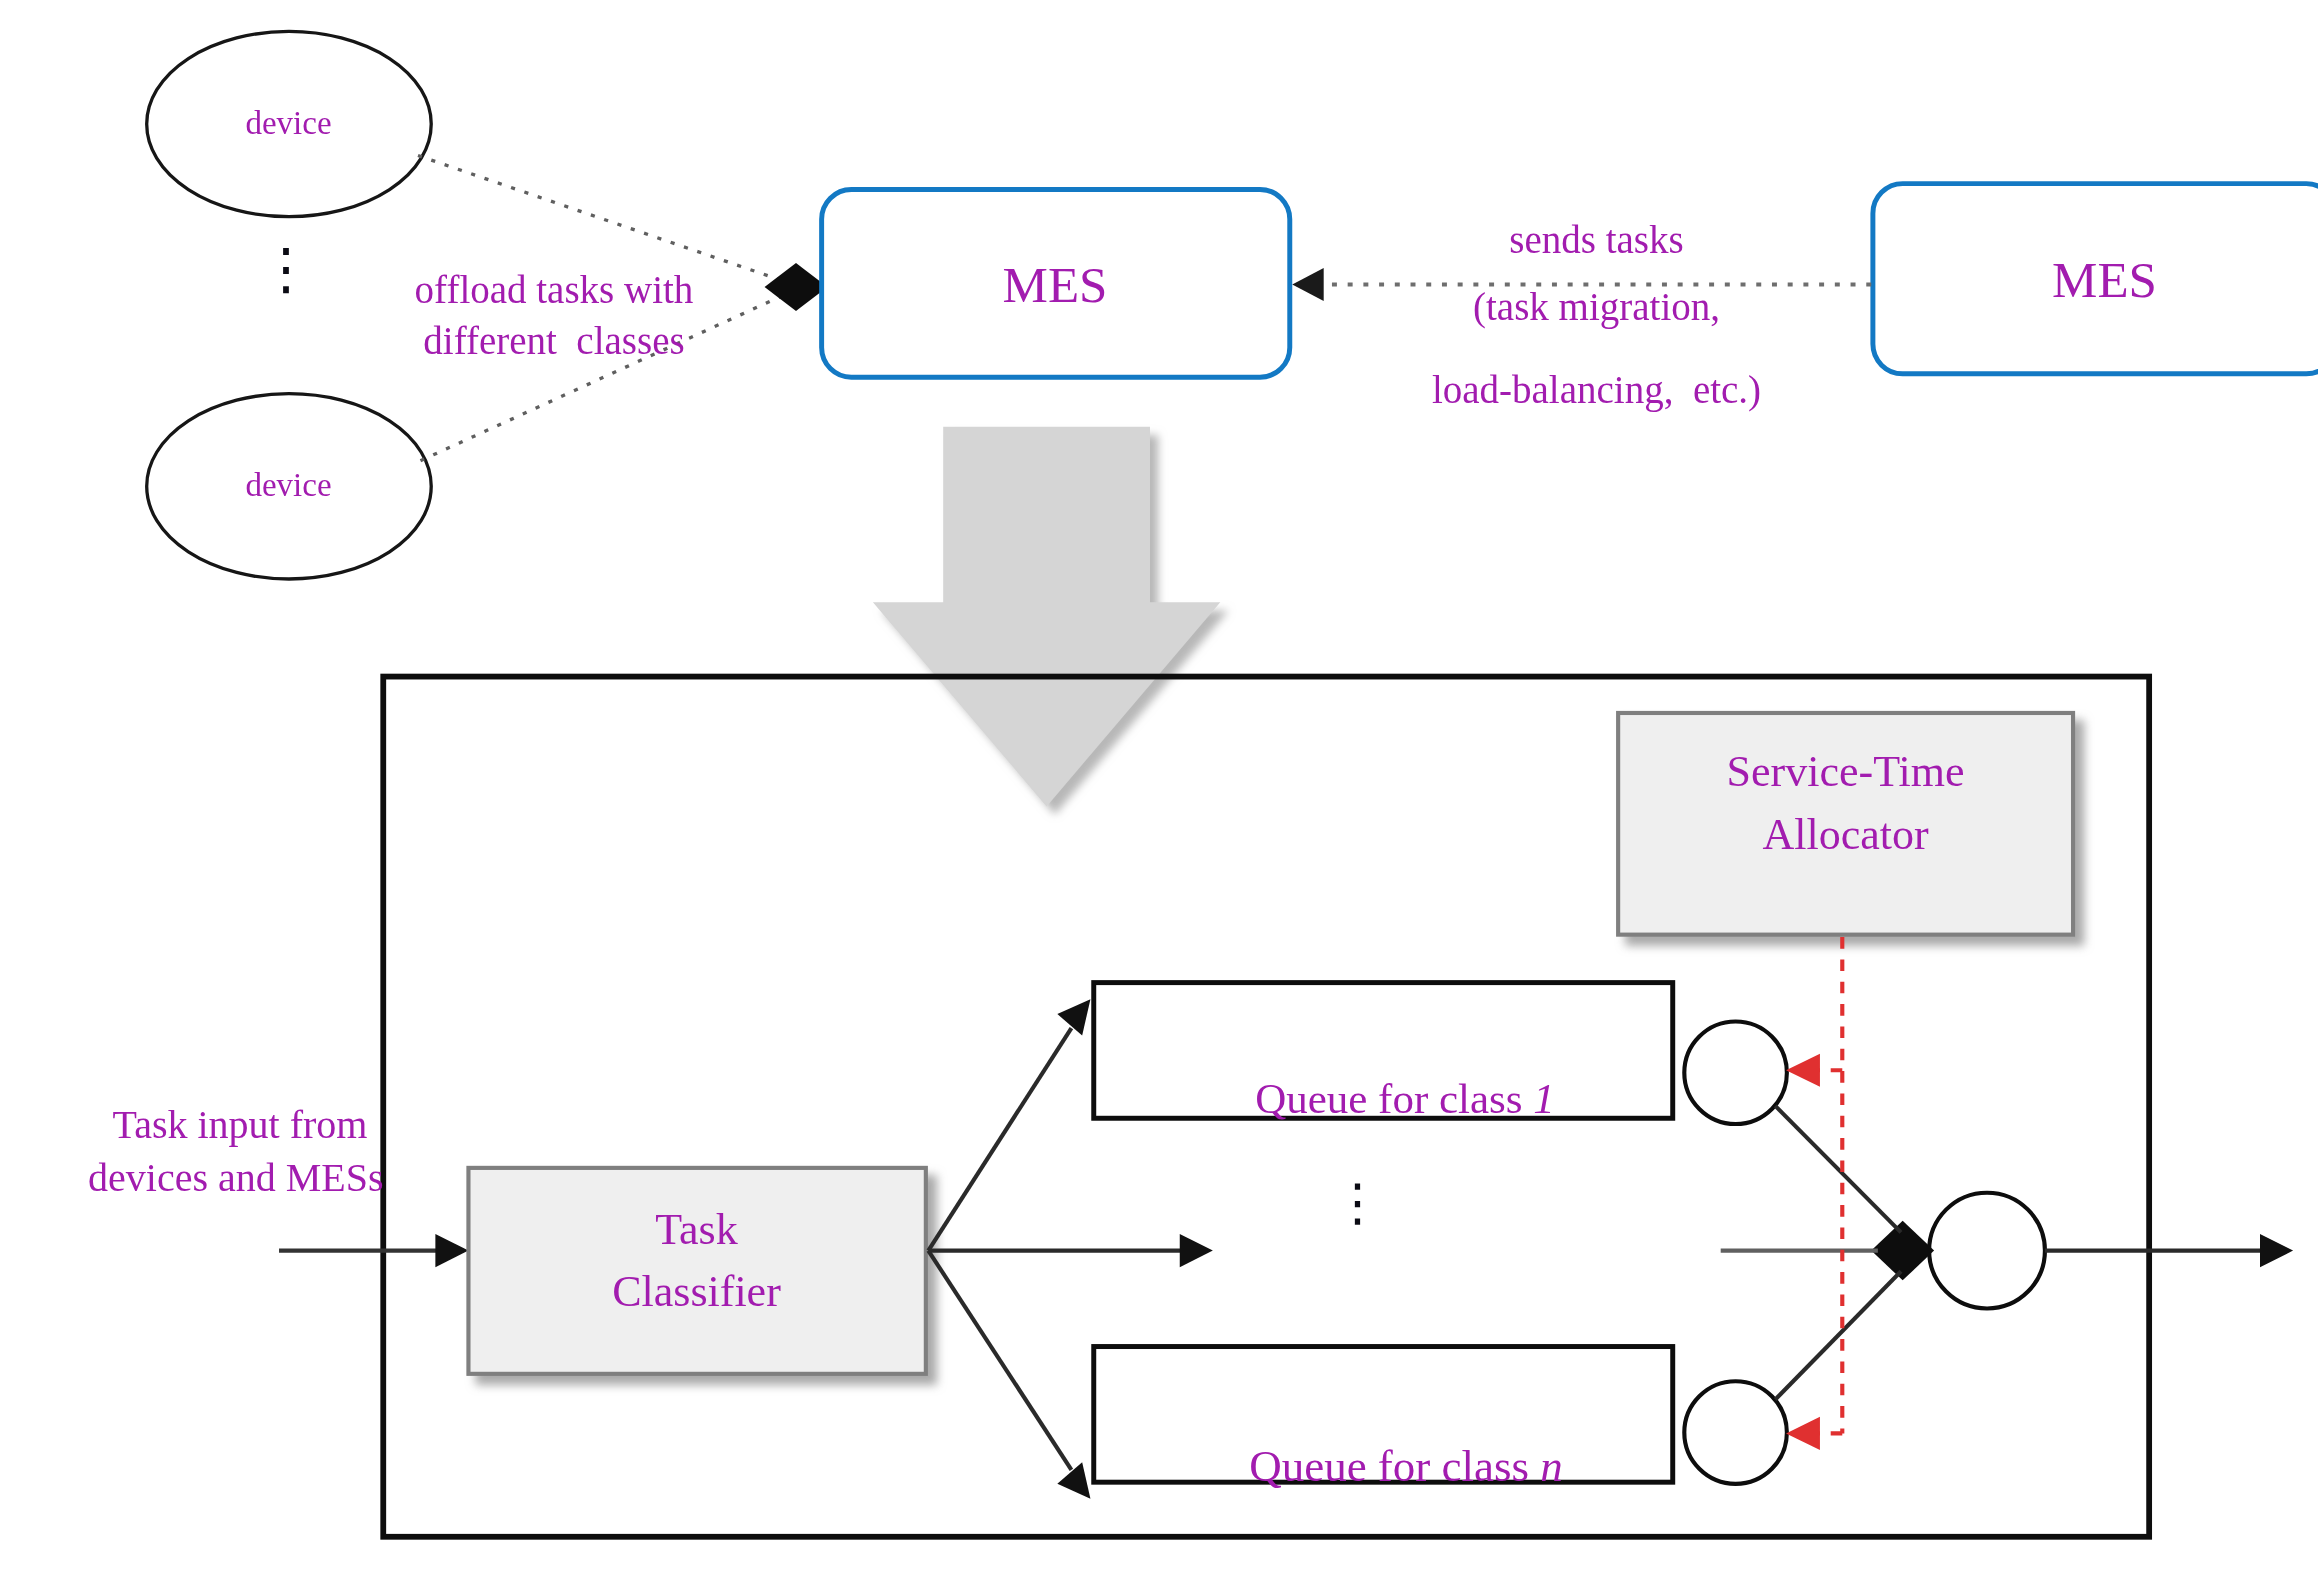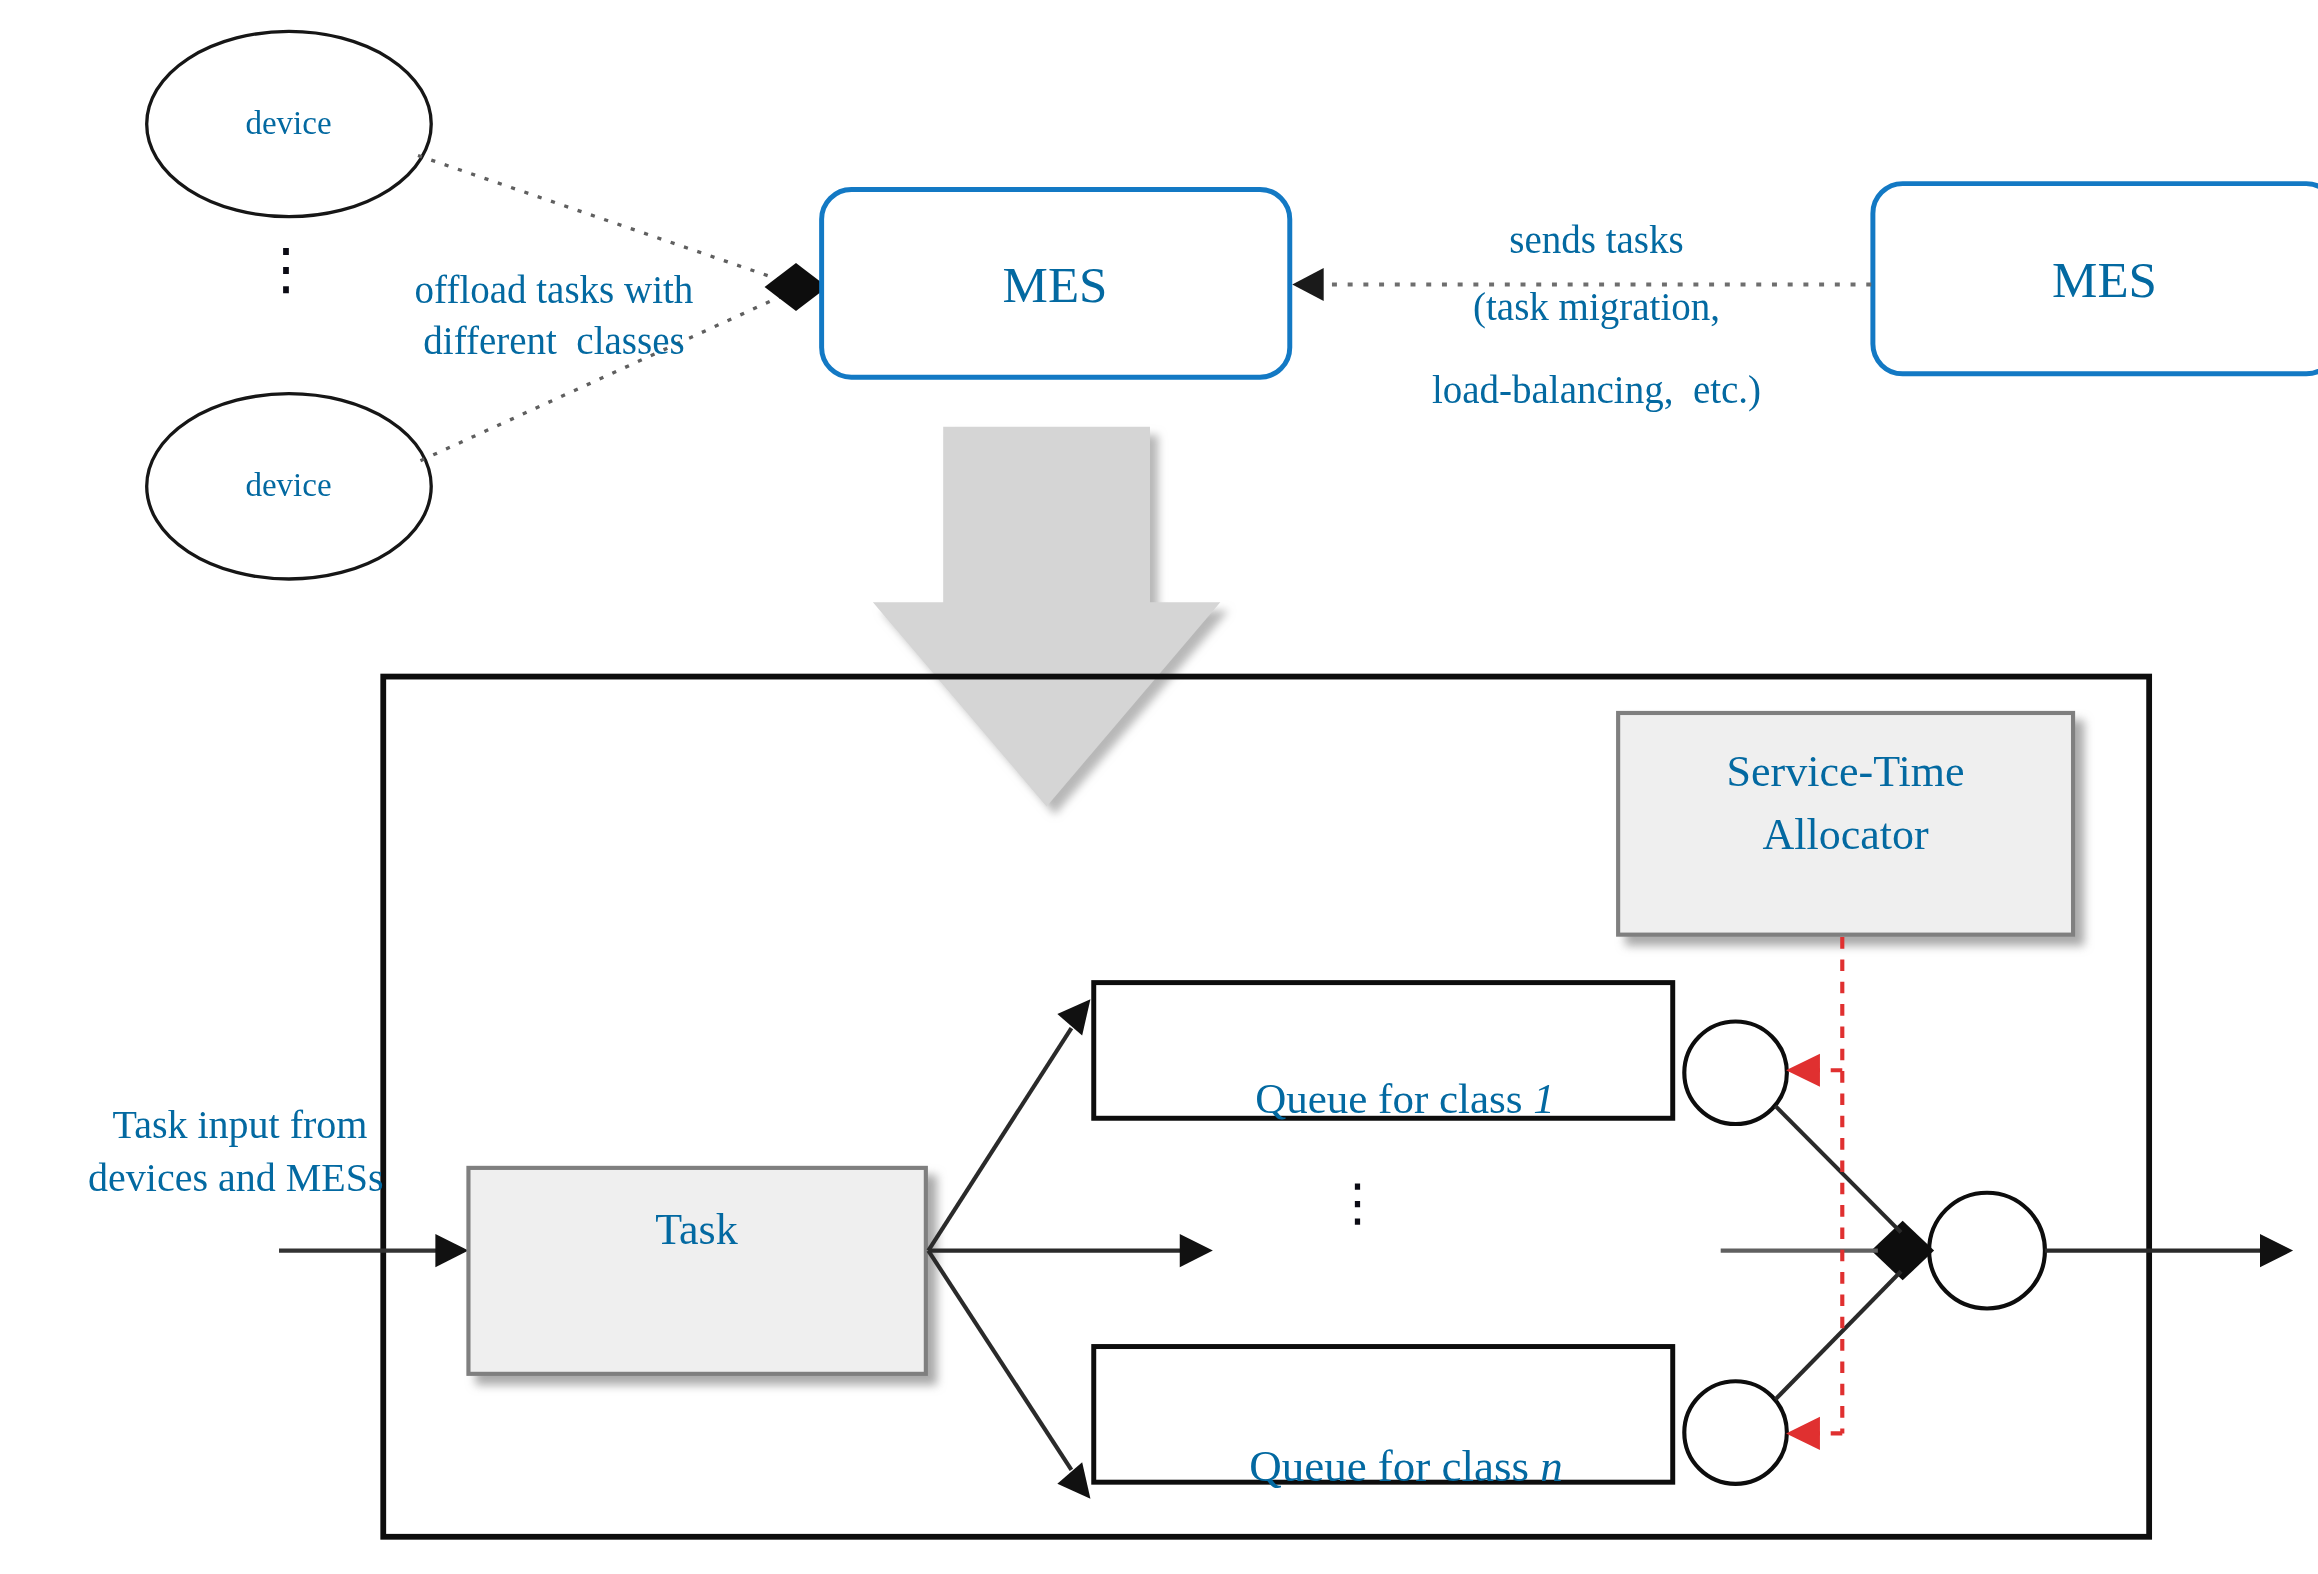--- a/index.html
+++ b/index.html
@@ -18,21 +18,21 @@
   svg.layer {
     position: absolute;
     left: 0;
     top: 0;
     width: 2319px;
     height: 1574px;
     overflow: visible;
   }
   .lbl {
     position: absolute;
-    color: #0369a1;
+    color: #a21caf;
     line-height: 1.18;
     white-space: pre;
   }
   .ctr { text-align: center; }
   .serif { font-family: "Liberation Serif", "DejaVu Serif", serif; }
   .sans  { font-family: Liberation Serif, serif; }
   .ital  { font-style: italic; }
   .ellipsis-dots {
     position: absolute;
     font-family: "Liberation Serif", "DejaVu Serif", serif;
@@ -145,20 +145,21 @@
   <div class="lbl sans ctr" style="left:1873px; top:250px; width:463px; font-size:51px;">MES</div>
 
   <div class="lbl serif ctr" style="left:1344px; top:217px; width:505px; font-size:39px;">sends tasks</div>
   <div class="lbl serif ctr" style="left:1344px; top:284px; width:505px; font-size:39px;">(task migration,</div>
   <div class="lbl serif ctr" style="left:1336px; top:351px; width:521px; font-size:39px;margin-top:16px;">load-balancing,  etc.)</div>
 
   <div class="lbl serif ctr" style="left:16.5px; top:1101px; width:447px; font-size:40px;">Task input from</div>
   <div class="lbl serif ctr" style="left:8.3px; top:1154px; width:455px; font-size:40px;">devices and MESs</div>
 
   <div class="lbl serif ctr" style="left:468px; top:1204px; width:457px; font-size:44px;">Task</div>
+  <div class="lbl serif ctr" style="left:468px; top:1266px; width:457px; font-size:44px;">Classifier</div>
 
   <div class="lbl serif ctr" style="left:1618px; top:746px; width:455px; font-size:44px;">Service-Time</div>
   <div class="lbl serif ctr" style="left:1618px; top:809px; width:455px; font-size:44px;">Allocator</div>
 
   <div class="lbl serif ctr" style="left:1094px; top:1023px; width:579px; font-size:43px;">
     <span>Queue for class </span><span class="ital">1</span>
   </div>
 
   <div class="lbl serif ctr" style="left:1094px; top:1387px; width:579px; font-size:45px;">
     <span>Queue for class </span><span class="ital">n</span>

